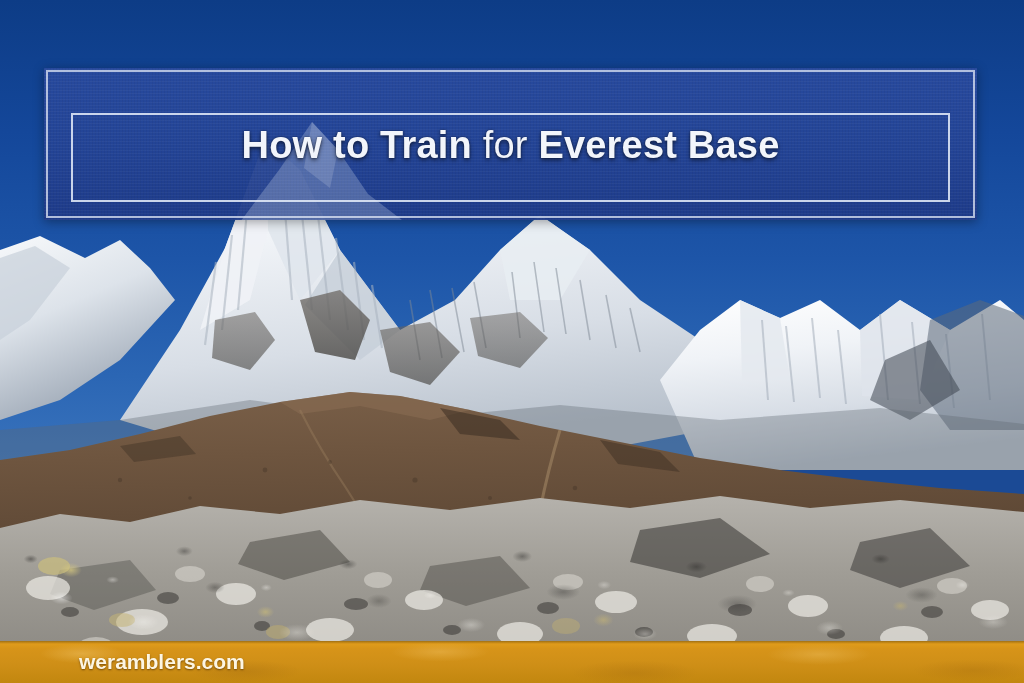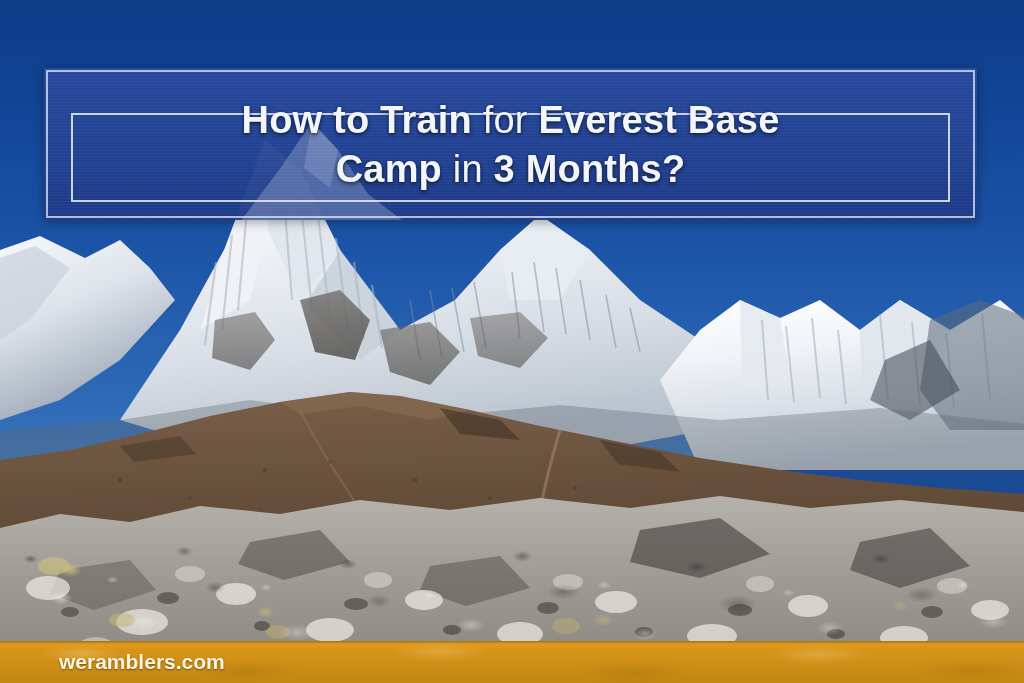--- a/index.html
+++ b/index.html
@@ -103,21 +103,21 @@
     pointer-events:none;
   }
   .banner-peak {
     position:absolute; left:190px; bottom:-10px; width:190px; height:120px;
     pointer-events:none; opacity:.5;
   }
   .banner-peak svg { display:block; }
 
   .title-wrap {
     position:absolute; inset:0;
-    display:flex; flex-direction:column;
+    display:flex; flex-direction:row;
     align-items:center; justify-content:center;
     padding-top:2px;
   }
   .title-line {
     color:#f2f5fb;
     font-size:38px;
     line-height:49px;
     white-space:nowrap;
     text-shadow:0 2px 4px rgba(0,0,0,.55), 0 0 2px rgba(0,0,0,.4);
     letter-spacing:.2px;
@@ -150,21 +150,21 @@
     pointer-events:none;
   }
   .cb-item {
     position:relative; z-index:3;
     display:flex; align-items:center; gap:9px;
     color:#fdf6e3;
     font-size:21px; font-weight:bold;
     text-shadow:0 1px 2px rgba(80,45,0,.7);
     white-space:nowrap;
   }
-  .cb-site  { margin-left:59px; }
+  .cb-site  { margin-left:79px; }
   .cb-phone { margin-left:60px; }
   .cb-mail  { margin-left:60px; }
 
   .cb-icon {
     width:27px; height:27px; border-radius:50%;
     background:#13803c;
     border:2px solid #f3f0e2;
     display:flex; align-items:center; justify-content:center;
     box-shadow:0 1px 3px rgba(60,35,0,.55);
     flex:0 0 auto;
@@ -384,23 +384,20 @@
       </svg>
     </div>
 
     <div class="banner-outline"></div>
     <div class="banner-inner-frame"></div>
 
     <div class="title-wrap">
       <div class="title-line">
         <span class="tw-bold">How to Train</span><span class="tw-light"> for </span><span class="tw-bold">Everest Base</span>
       </div>
-      <div class="title-line">
-        <span class="tw-bold">Camp</span><span class="tw-light"> in </span><span class="tw-bold">3 Months?</span>
-      </div>
     </div>
   </div>
 
   <div class="contactbar">
     <div class="contactbar-texture"></div>
     <div class="cb-top-shadow"></div>
 
     <div class="cb-item cb-site">
       <span>weramblers.com</span>
     </div>

